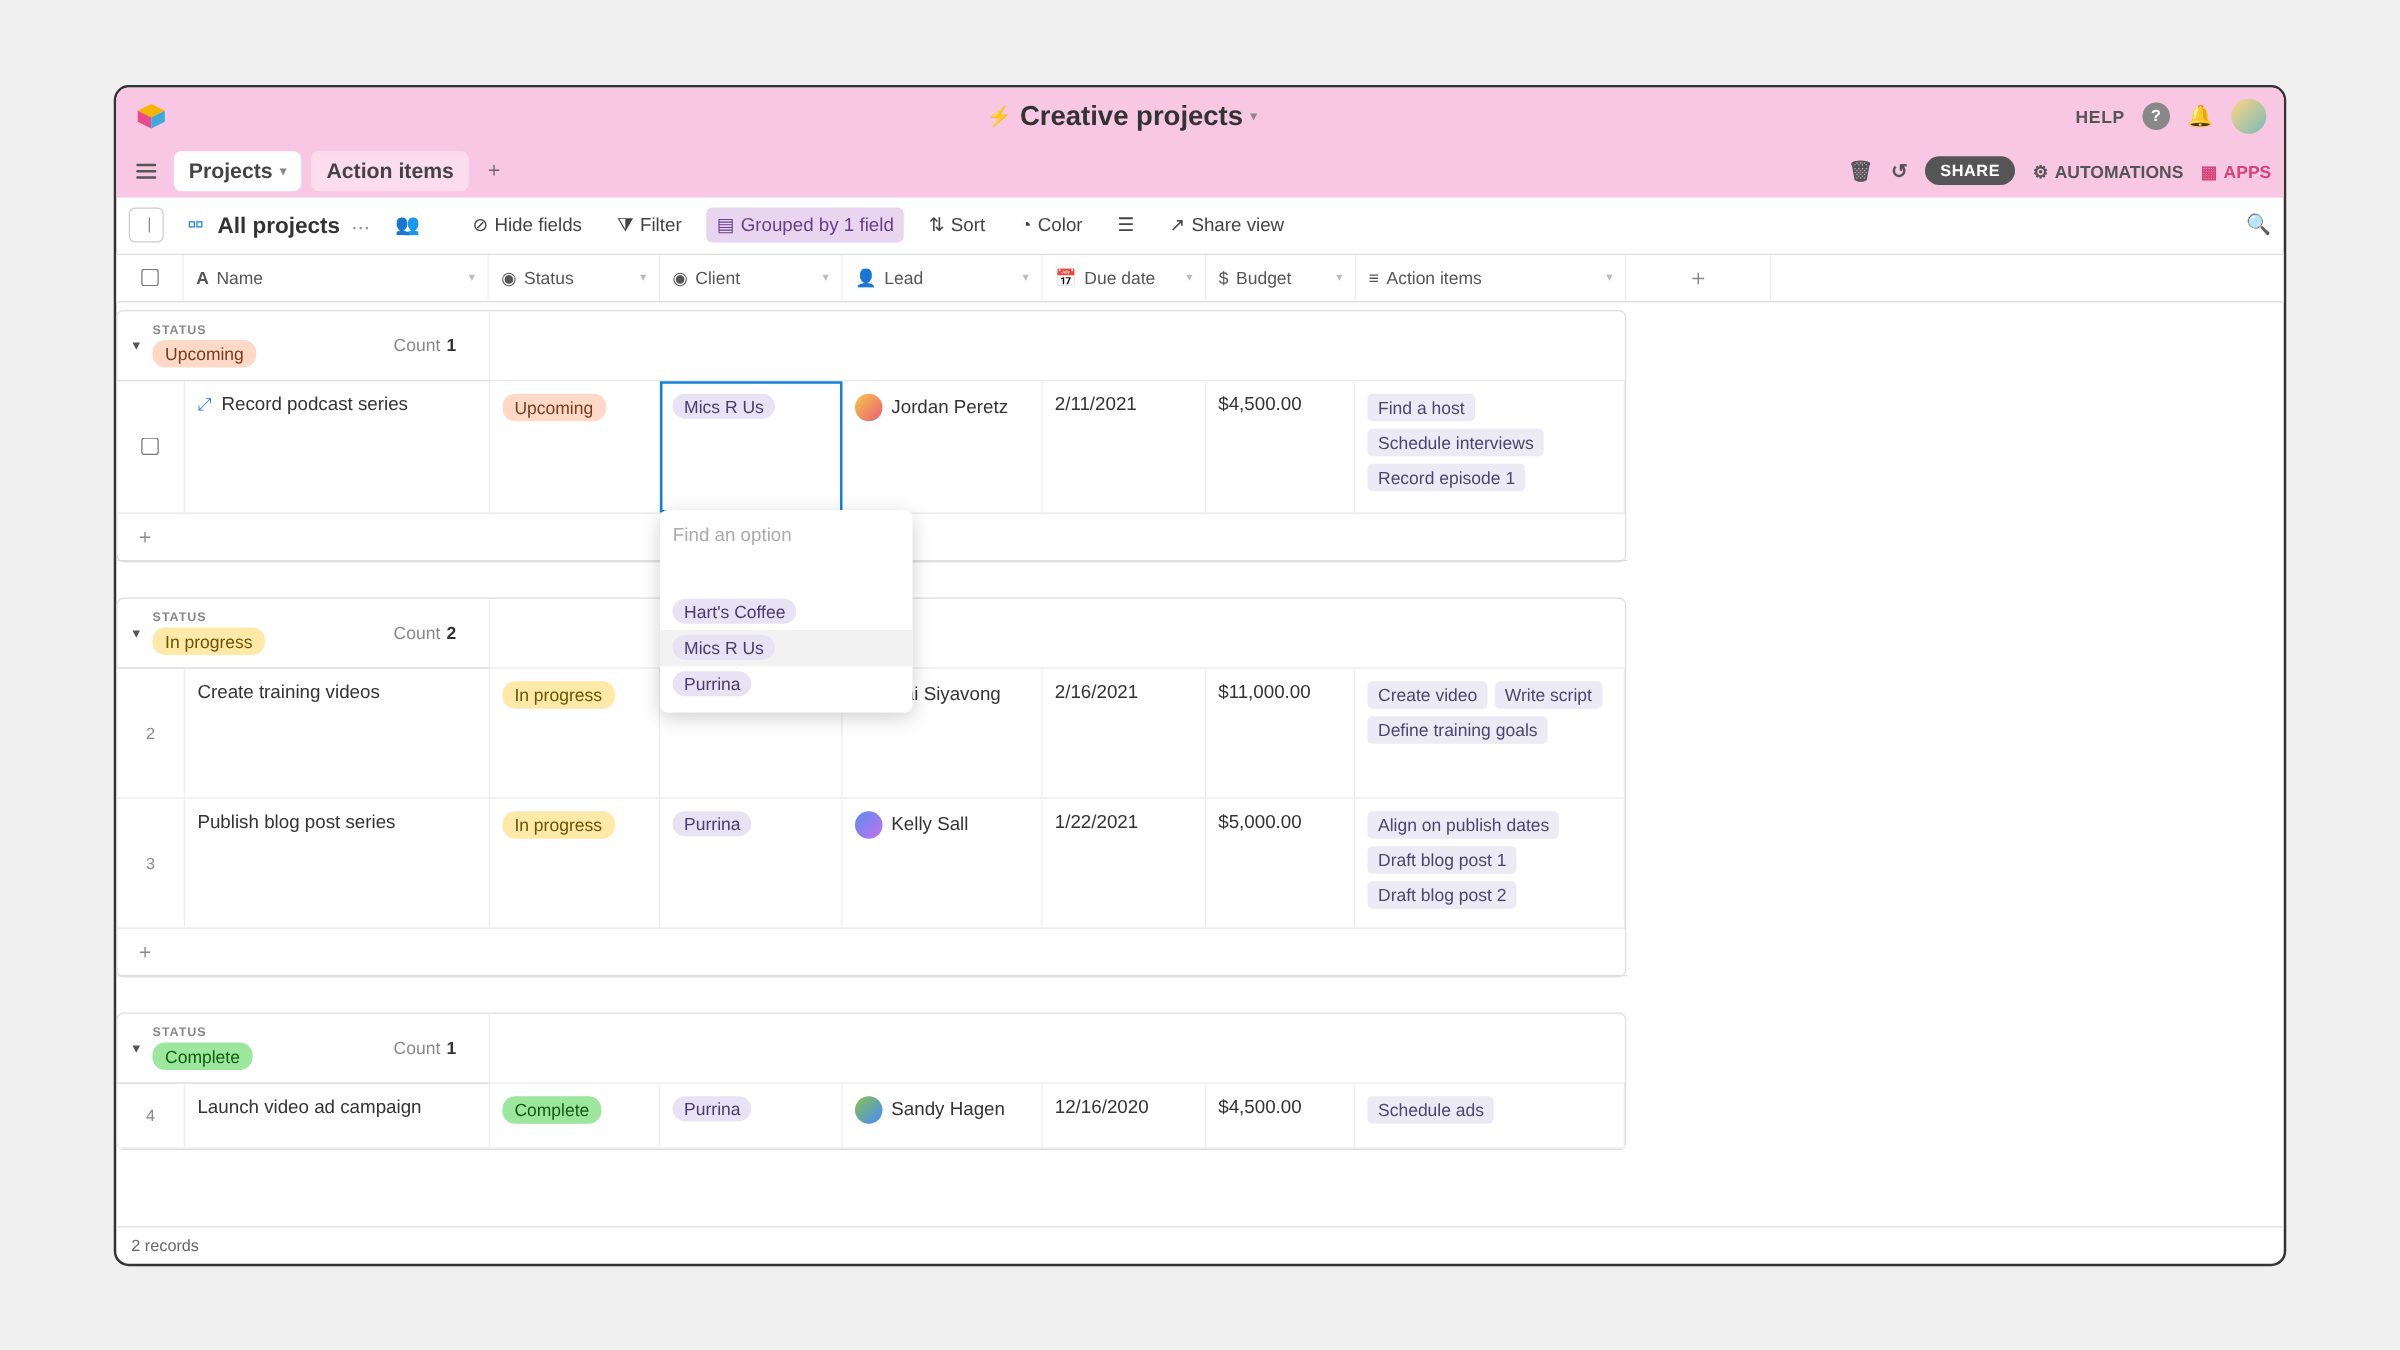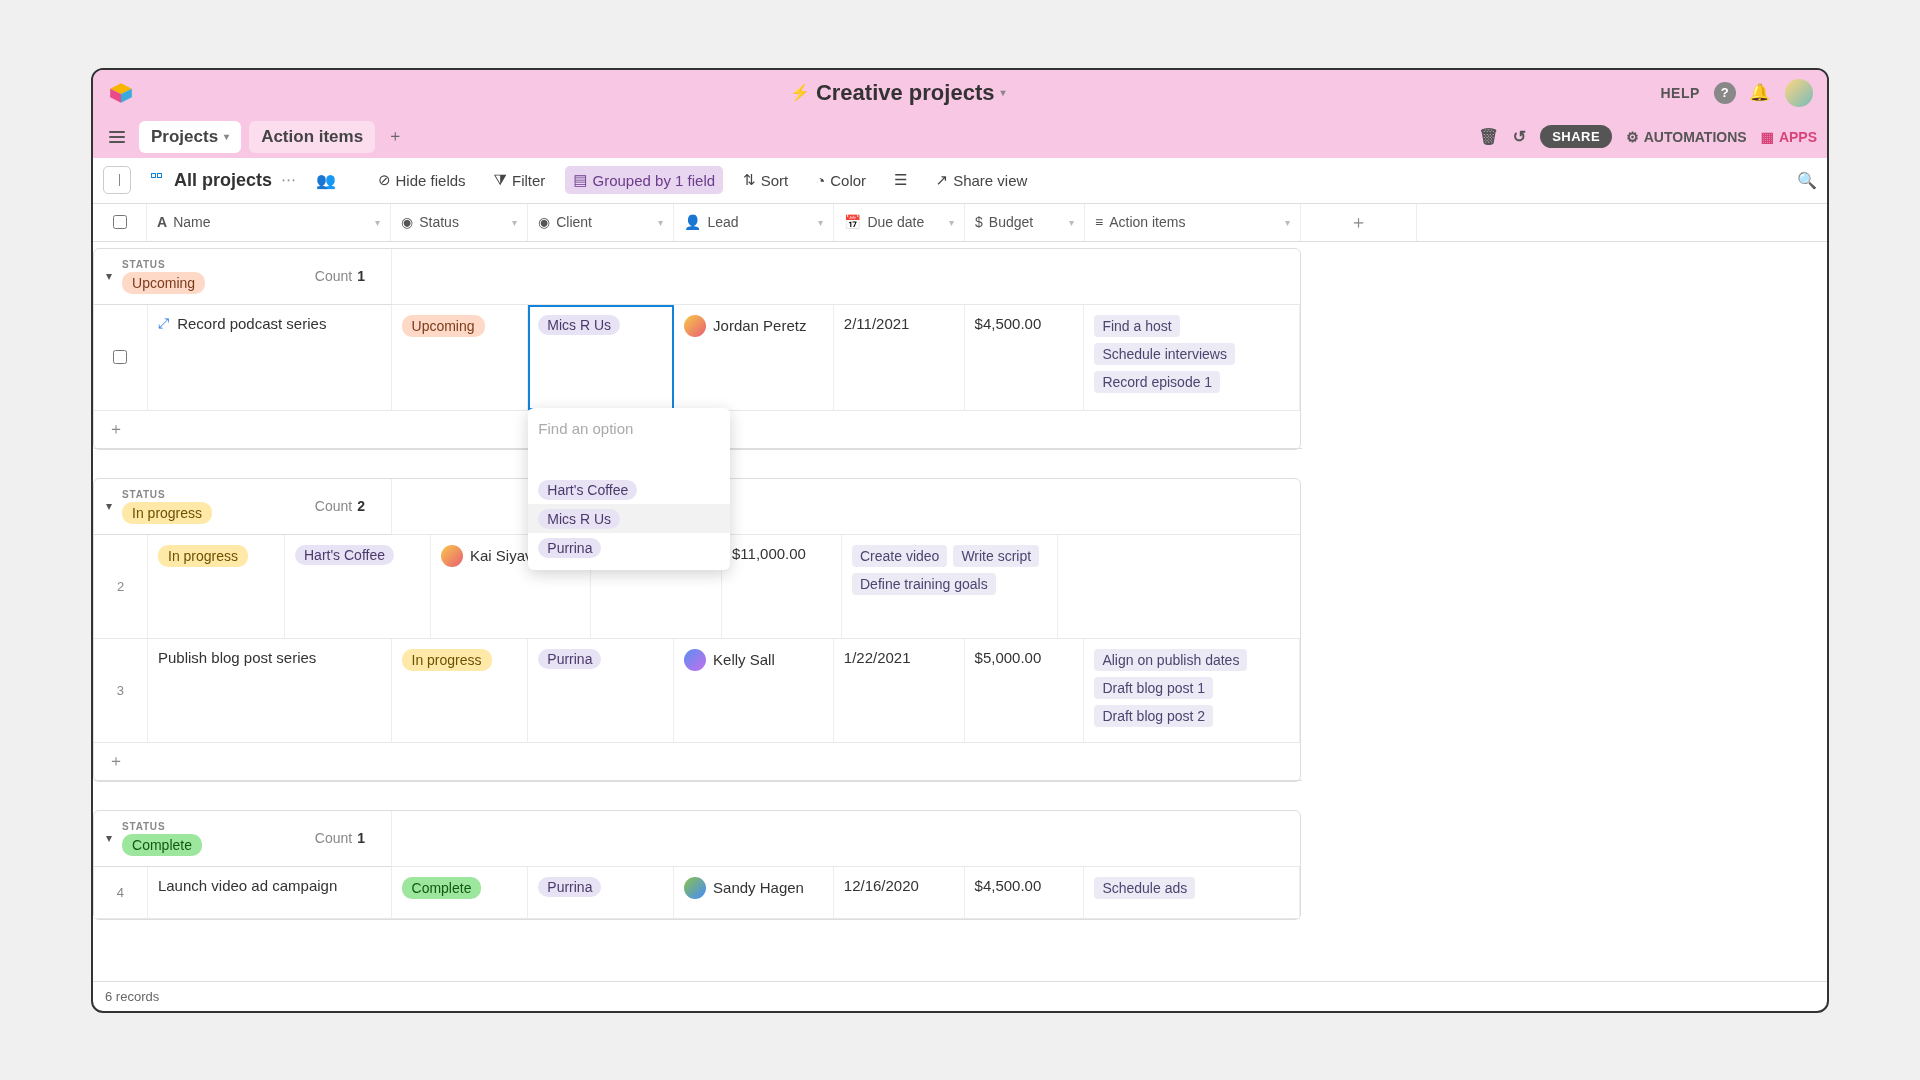--- a/index.html
+++ b/index.html
@@ -19,21 +19,21 @@
 .burger { width: 28px; display: flex; flex-direction: column; gap: 3px; align-items: center; justify-content: center; cursor: pointer; }
 .burger span { width: 16px; height: 2px; background: #555; border-radius: 1px; }
 .tab { padding: 6px 12px; border-radius: 6px; font-size: 17px; font-weight: 600; color: #444; display: flex; align-items: center; gap: 6px; cursor: pointer; }
 .tab.active { background: #fff; }
 .tab.inactive { background: rgba(255,255,255,0.4); }
 .tab-chev { font-size: 10px; color: #888; }
 .add-tab { width: 24px; height: 24px; border-radius: 5px; display: flex; align-items: center; justify-content: center; color: #666; font-size: 16px; cursor: pointer; }
 .tabs-right { display: flex; align-items: center; gap: 14px; font-size: 14px; color: #555; font-weight: 600; }
 .share-pill { background: #555; color: #fff; padding: 4px 12px; border-radius: 12px; font-size: 13px; letter-spacing: 0.5px; }
 .toolbar { height: 46px; border-bottom: 1px solid #ddd; display: flex; align-items: center; padding: 0 10px; gap: 12px; }
-.tool-btn { display: flex; align-items: center; gap: 5px; padding: 5px 8px; border-radius: 5px; font-size: 15px; color: #444; cursor: pointer; }
+.tool-btn { display: flex; align-items: flex-end; gap: 5px; padding: 5px 8px; border-radius: 5px; font-size: 15px; color: #444; cursor: pointer; }
 .tool-btn.grouped { background: #e8d5f0; color: #6b3c8a; }
 .view-name { font-size: 18px; font-weight: 700; color: #333; }
 .panel-btn { width: 28px; height: 28px; border: 1px solid #ccc; border-radius: 5px; display: flex; align-items: center; justify-content: center; cursor: pointer; }
 .search-right { margin-left: auto; cursor: pointer; color: #666; }
 .grid-wrap { flex: 1; overflow: auto; position: relative; }
 .hdr-row { height: 38px; display: flex; border-bottom: 1px solid #ddd; background: #fff; position: sticky; top: 0; }
 .hdr-cell { border-right: 1px solid #eee; display: flex; align-items: center; padding: 0 10px; font-size: 14px; color: #555; position const; gap: 6px; position: relative; }
 .hdr-cell .chev { margin-left: auto; font-size: 10px; color: #bbb; }
 .col-check { width: 54px; justify-content: center; }
 .col-name { width: 244px; }
@@ -303,20 +303,23 @@
             <span>Count</span>
             <b>2</b>
           </div>
       </div>
       <div style="height:56px;border-bottom:1px solid #e8e8e8;"></div>
 
       <div class="data-row" style="min-height:104px;">
         <div class="cell col-check">
             <span class="row-num">2</span>
           </div>
+        <div class="cell col-name">
+            <span>Create training videos</span>
+          </div>
         <div class="cell col-status">
             <span class="status-pill pill-inprogress">In progress</span>
           </div>
         <div class="cell col-client">
             <span class="client-pill">Hart's Coffee</span>
           </div>
         <div class="cell col-lead">
             <div class="lead-wrap">
               <div class="lead-av"></div>
               <span>Kai Siyavong</span>
@@ -418,16 +421,16 @@
             <div class="action-tags">
           <span class="action-tag">Schedule ads</span>
         </div>
           </div>
       </div>
     </div>
 
   </div>
 
   <div class="footer">
-    <span>6 records</span>
+    <span>2 records</span>
   </div>
 
 </div>
 
 </body></html>

